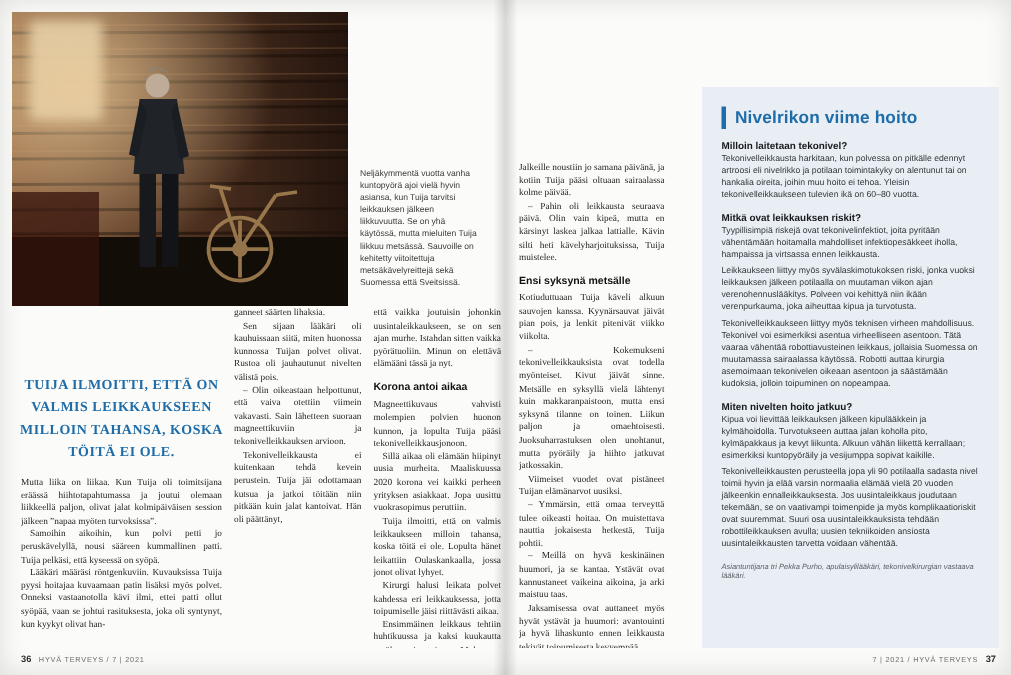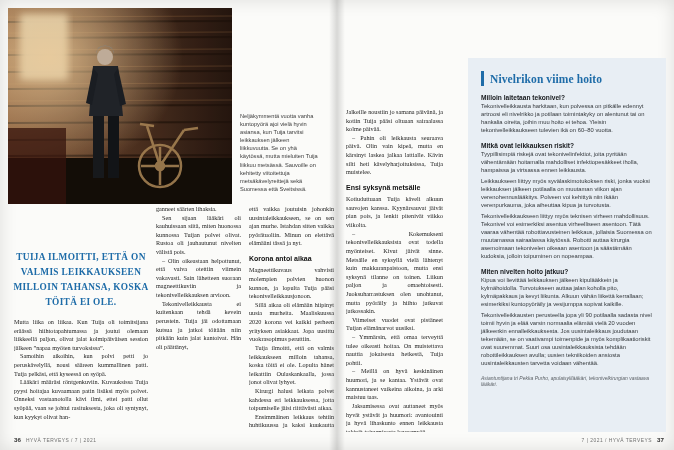--- a/index.html
+++ b/index.html
@@ -64,21 +64,21 @@
     background:#e8eef4;box-sizing:border-box;
     padding:13px 13px 10px 13px;overflow:hidden;
     font-family:"Liberation Sans", sans-serif;
   }
   .sidebar-title{
     display:flex;align-items:center;gap:6px;margin-bottom:8px;
   }
   .sidebar-bar{width:3px;height:15px;background:#1e6ca8;flex:0 0 auto;}
   .sidebar-title h2{
     margin:0;font-size:11.5px;font-weight:bold;color:#1e6ca8;
-    font-family:Liberation Serif, serif;letter-spacing:0.1px;
+    font-family:Liberation Sans, sans-serif;letter-spacing:0.1px;
   }
   .sidebar h3{
     margin:7px 0 2px 0;font-size:6.6px;font-weight:bold;color:#16191c;
   }
   .sidebar p{
     margin:0 0 3px 0;font-size:5.8px;line-height:1.38;color:#33373b;
     text-align:left;
   }
   .sidebar .footnote{
     margin-top:7px;font-size:5px;font-style:italic;color:#5c6166;line-height:1.35;

